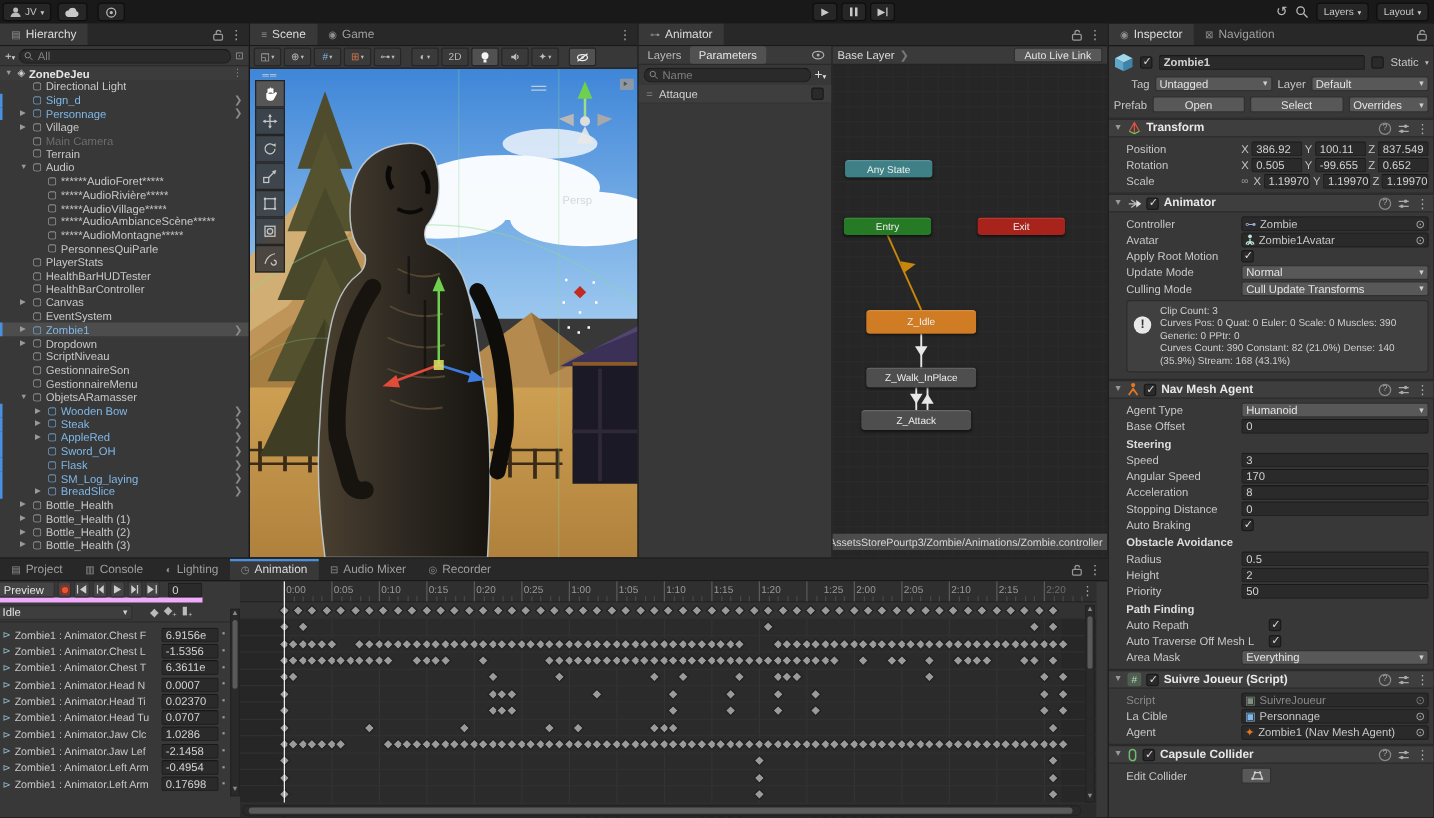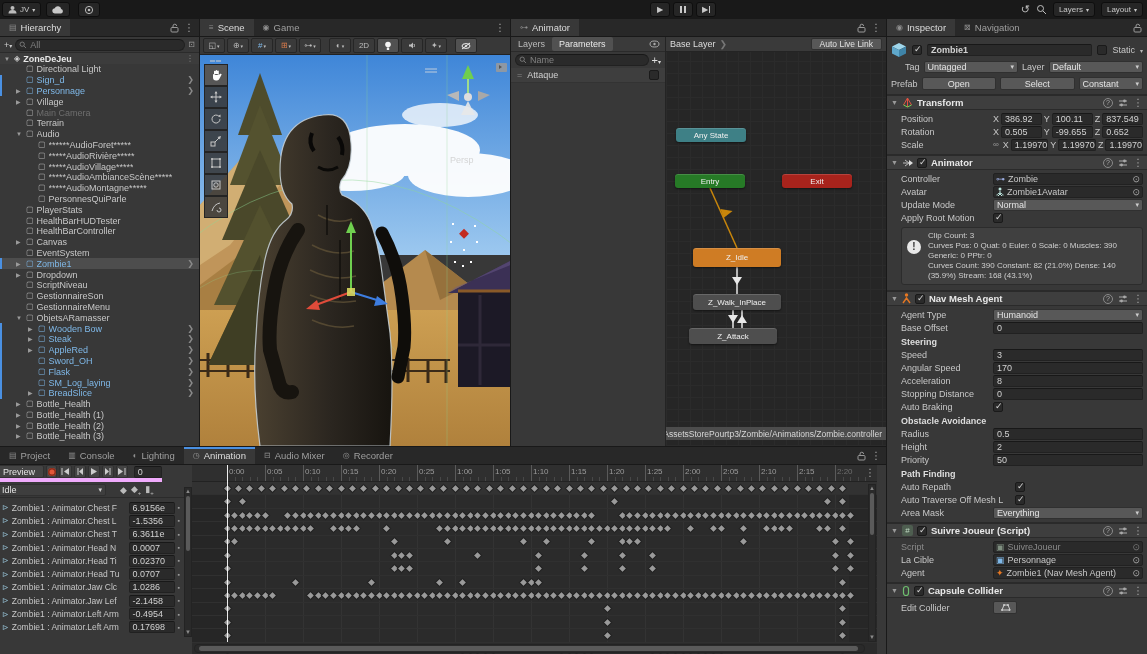--- a/index.html
+++ b/index.html
@@ -669,21 +669,21 @@
       </div>
       <div style="display:flex;align-items:center;gap:4px;height:17px;">
         <span>Prefab</span>
         <div class="btn" style="flex:1;">
             <span>Open</span>
           </div>
         <div class="btn" style="flex:1;">
             <span>Select</span>
           </div>
         <div class="dropdown" style="flex:1;height:13px;">
-            <span>Constant</span>
+            <span>Overrides</span>
           </div>
       </div>
     </div>
 
     <div class="sechead">
       <span class="fold">▼</span>
       <svg width="11" height="11" viewBox="0 0 11 11">
           <path d="M5.5 1v9M1.5 8l4-7 4 7" fill="none" stroke="#E25241"></path>
           <path d="M5.5 10L1.5 8M5.5 10l4-2" stroke="#6FCF4F"></path>
         </svg>
@@ -785,28 +785,34 @@
         <div class="objfield">
             <svg width="8" height="9" viewBox="0 0 8 9">
               <circle cx="4" cy="2" r="1.5" fill="#BFE8E0"></circle>
               <path d="M1 8.5C1 5.5 7 5.5 7 8.5M4 4v3M2 9l2-2 2 2" stroke="#BFE8E0" fill="none"></path>
             </svg>
             <span>Zombie1Avatar</span>
             <span class="picker">⊙</span>
           </div>
         </div>
       <div class="irow">
+          <span class="lbl">Apply Root Motion</span>
+        <span class="checkbox on"></span>
+        </div>
+      <div class="irow">
           <span class="lbl">Update Mode</span>
         <div class="dropdown" style="flex:1;">
             <span>Normal</span>
           </div>
         </div>
       <div class="irow">
-          <span class="lbl">Apply Root Motion</span>
-        <span class="checkbox on"></span>
+          <span class="lbl">Culling Mode</span>
+        <div class="dropdown" style="flex:1;">
+            <span>Cull Update Transforms</span>
+          </div>
         </div>
       <div style="margin:3px 4px 2px 14px;background:#404040;border:1px solid #2c2c2c;border-radius:3px;padding:3px 4px 3px 26px;position:relative;font-size:8px;color:#CFCFCF;line-height:10px;">
         <span style="position:absolute;left:5px;top:12px;width:14px;height:14px;border-radius:50%;background:#E8E8E8;color:#333;font-weight:bold;display:flex;align-items:center;justify-content:center;font-size:10px;">!</span>
         <div>Clip Count: 3</div>
         <div>Curves Pos: 0 Quat: 0 Euler: 0 Scale: 0 Muscles: 390 Generic: 0 PPtr: 0</div>
         <div>Curves Count: 390 Constant: 82 (21.0%) Dense: 140 (35.9%) Stream: 168 (43.1%)</div>
       </div>
     </div>
 
     <div class="sechead">
@@ -1217,21 +1223,21 @@
         <div class="tick" style="left: 392.2px; height: 4px; background: rgb(72, 72, 72);"></div>
         <div class="tick" style="left: 399.8px; height: 4px; background: rgb(72, 72, 72);"></div>
         <div class="tick" style="left: 407.4px; height: 4px; background: rgb(72, 72, 72);"></div>
         <div class="tick" style="left: 415px; height: 16px;"></div>
         <div class="ruler-label" style="left: 417px;">1:20</div>
         <div class="tick" style="left: 422.6px; height: 4px; background: rgb(72, 72, 72);"></div>
         <div class="tick" style="left: 430.2px; height: 4px; background: rgb(72, 72, 72);"></div>
         <div class="tick" style="left: 437.8px; height: 4px; background: rgb(72, 72, 72);"></div>
         <div class="tick" style="left: 445.4px; height: 4px; background: rgb(72, 72, 72);"></div>
         <div class="tick" style="left: 453px; height: 16px;"></div>
-        <div class="ruler-label" style="left: 455px;">1:25</div>
+        <div class="ruler-label" style="left: 467px;">1:25</div>
         <div class="tick" style="left: 460.6px; height: 4px; background: rgb(72, 72, 72);"></div>
         <div class="tick" style="left: 468.2px; height: 4px; background: rgb(72, 72, 72);"></div>
         <div class="tick" style="left: 475.8px; height: 4px; background: rgb(72, 72, 72);"></div>
         <div class="tick" style="left: 483.4px; height: 4px; background: rgb(72, 72, 72);"></div>
         <div class="tick" style="left: 491px; height: 16px;"></div>
         <div class="ruler-label" style="left: 493px;">2:00</div>
         <div class="tick" style="left: 498.6px; height: 4px; background: rgb(72, 72, 72);"></div>
         <div class="tick" style="left: 506.2px; height: 4px; background: rgb(72, 72, 72);"></div>
         <div class="tick" style="left: 513.8px; height: 4px; background: rgb(72, 72, 72);"></div>
         <div class="tick" style="left: 521.4px; height: 4px; background: rgb(72, 72, 72);"></div>

